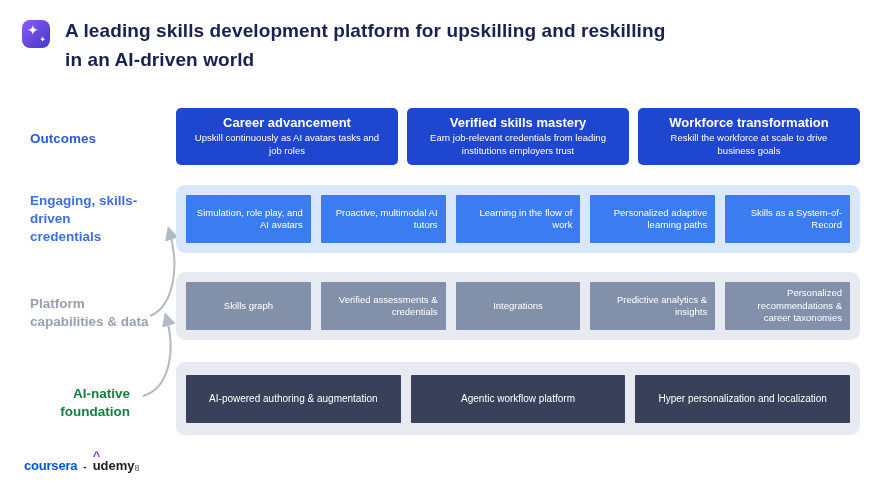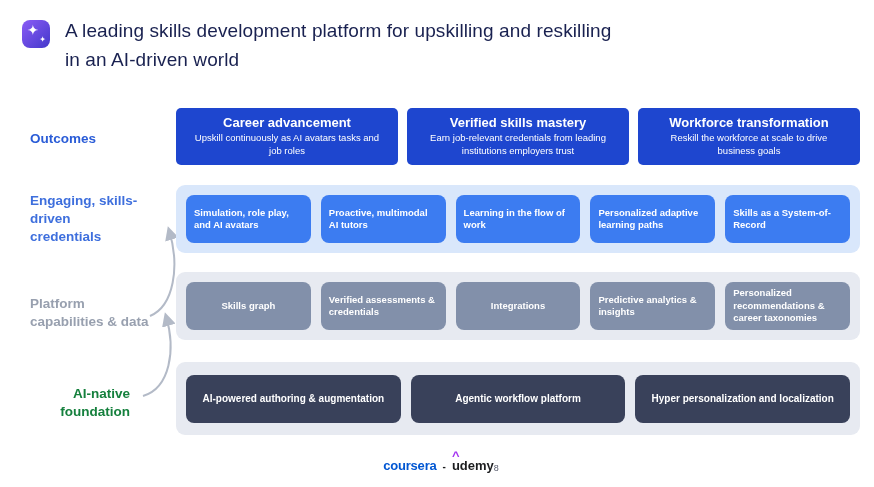--- a/index.html
+++ b/index.html
@@ -14,21 +14,21 @@
 
   
   .header { position:absolute; top:16px; left:22px; display:flex; gap:15px; align-items:flex-start; }
   .logo-badge {
     width:28px; height:28px; border-radius:8px; flex:0 0 auto; margin-top:4px;
     background:linear-gradient(135deg,#8b5cf6 0%,#4338ca 100%);
     color:#fff; position:relative;
   }
   .sparkle-main { position:absolute; left:5px; top:3px; font-size:14px; line-height:1; }
   .sparkle-small { position:absolute; right:4px; bottom:4px; font-size:8px; line-height:1; }
-  .title { font-size:19px; line-height:1.55; color:#192150; font-weight:400; letter-spacing:0.1px; }
+  .title { font-size:19px; line-height:1.55; color:#192150; font-weight:700; letter-spacing:0.1px; }
 
   
   .row-label { position:absolute; font-size:13.5px; font-weight:700; line-height:1.35; }
   .label-outcomes     { left:30px; top:130px; color:#2a5cd7; }
   .label-experiences  { left:30px; top:192px; width:112px; color:#3e6fdd; }
   .label-capabilities { left:30px; top:295px; width:132px; color:#98a0af; }
   .label-foundation   { left:30px; top:385px; width:100px; color:#15803d;text-align:right; }
 
   
   .row-outcomes { position:absolute; left:176px; top:108px; width:684px; height:57px; display:flex; gap:9px; }
@@ -42,35 +42,35 @@
 
   
   .band {
     position:absolute; left:176px; width:684px; border-radius:9px;
     display:flex; align-items:center; padding:10px; gap:10px;
   }
   .band-experiences  { top:185px; height:68px; background:#d9e7fb; }
   .band-capabilities { top:272px; height:68px; background:#e7eaf1; }
   .band-foundation   { top:362px; height:73px; background:#e7eaf1; }
   .chip {
-    flex:1; height:48px; border-radius:8px; color:#fff;
+    flex:1; height:48px; border-radius:1px; color:#fff;
     display:flex; align-items:center; justify-content:center;
-    text-align:left; font-size:9.5px; font-weight:700; line-height:1.3; padding:4px 8px;
+    text-align:right; font-size:9.5px; font-weight:400; line-height:1.3; padding:4px 8px;
   }
   .chip-blue { background:#3c7cf1; }
   .chip-gray { background:#8290aa; }
   .chip-dark { background:#39415a; font-size:10px; }
 
   
   .arrows { position:absolute; left:138px; top:216px; width:50px; height:184px; }
 
   
   .footer {
     position:absolute; left:24px; right:16px; bottom:14px;
-    display:flex; justify-content:center; align-items:flex-end;
+    display:flex; justify-content:flex-start; align-items:flex-end;
   }
   .brand { display:flex; align-items:baseline; gap:6px; }
   .coursera { color:#0056d2; font-weight:800; font-size:13px; letter-spacing:-0.2px; }
   .sep { color:#1c1d1f; font-weight:700; font-size:10px; }
   .udemy { color:#1c1d1f; font-weight:800; font-size:13px; position:relative; padding-top:4px; }
   .udemy-caret { position:absolute; left:0; top:-6px; font-size:13px; font-weight:800; color:#a435f0; }
   .page-num { color:#55596a; font-size:9px; }
 </style>
 </head>
 <body>

